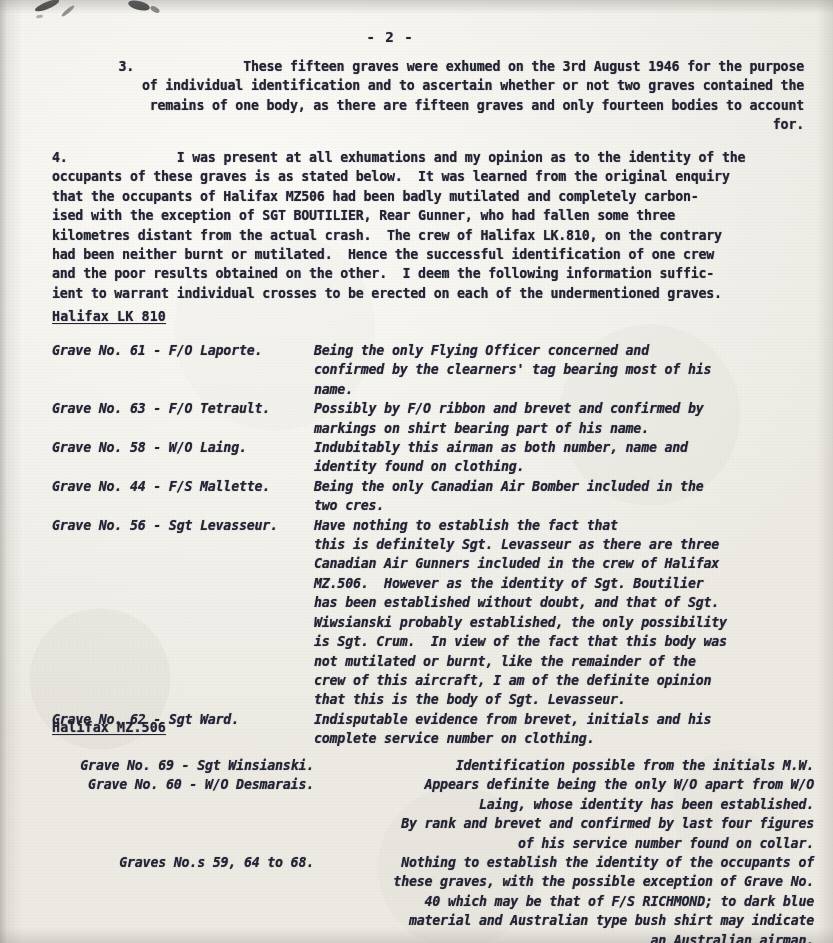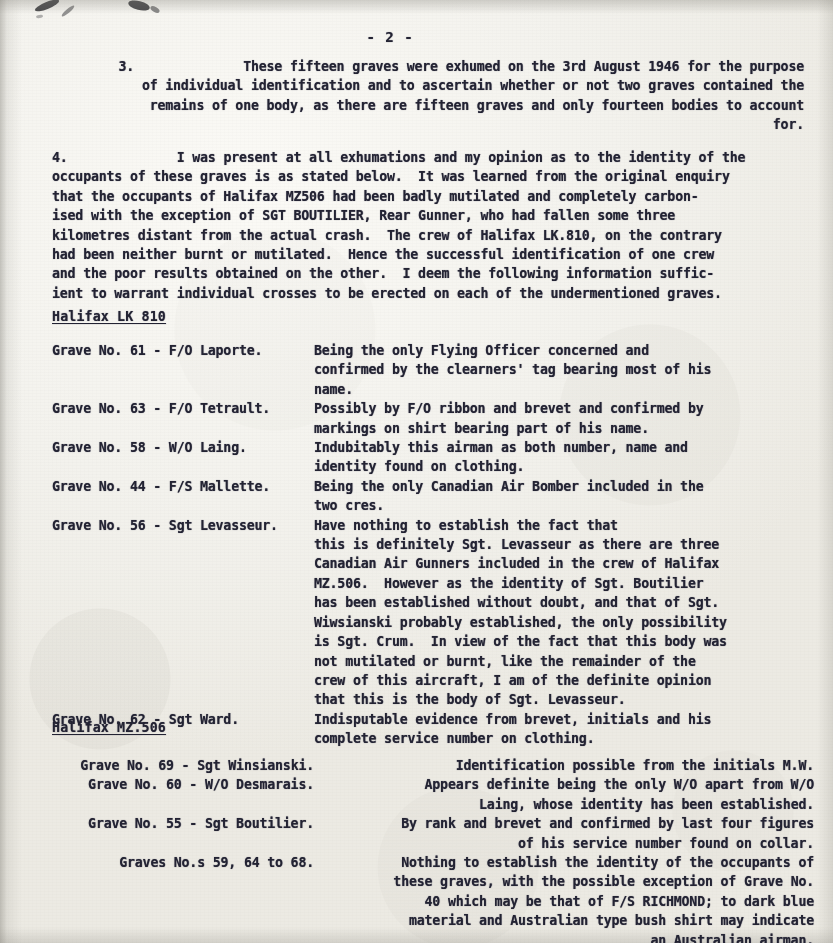--- a/index.html
+++ b/index.html
@@ -110,20 +110,21 @@
     position: absolute;
     left: 0;
     width: 833px;
   }
   #entries-lk810 { top: 341px; }
   #entries-mz506 { top: 756px; text-align: right; }
 
   .entry {
     position: relative;
     display: block;
+    font-style: italic;
   }
   .entry-grave {
     position: absolute;
     left: 52px;
     width: 262px;
     white-space: pre;
   }
   .entry-desc {
     margin-left: 314px;
     width: 500px;
@@ -209,21 +210,20 @@
         <div class="entry">
           <div class="entry-grave">Grave No. 69 - Sgt Winsianski.</div>
           <div class="entry-desc">Identification possible from the initials M.W.</div>
         </div>
         <div class="entry">
           <div class="entry-grave">Grave No. 60 - W/O Desmarais.</div>
           <div class="entry-desc">Appears definite being the only W/O apart from W/O
 Laing, whose identity has been established.</div>
         </div>
         <div class="entry">
-          <div class="entry-grave">Grave No. 55 - Sgt Boutilier.</div>
           <div class="entry-desc">By rank and brevet and confirmed by last four figures
 of his service number found on collar.</div>
         </div>
         <div class="entry">
           <div class="entry-grave">Graves No.s 59, 64 to 68.</div>
           <div class="entry-desc">Nothing to establish the identity of the occupants of
 these graves, with the possible exception of Grave No.
 40 which may be that of F/S RICHMOND; to dark blue
 material and Australian type bush shirt may indicate
 an Australian airman.</div>

